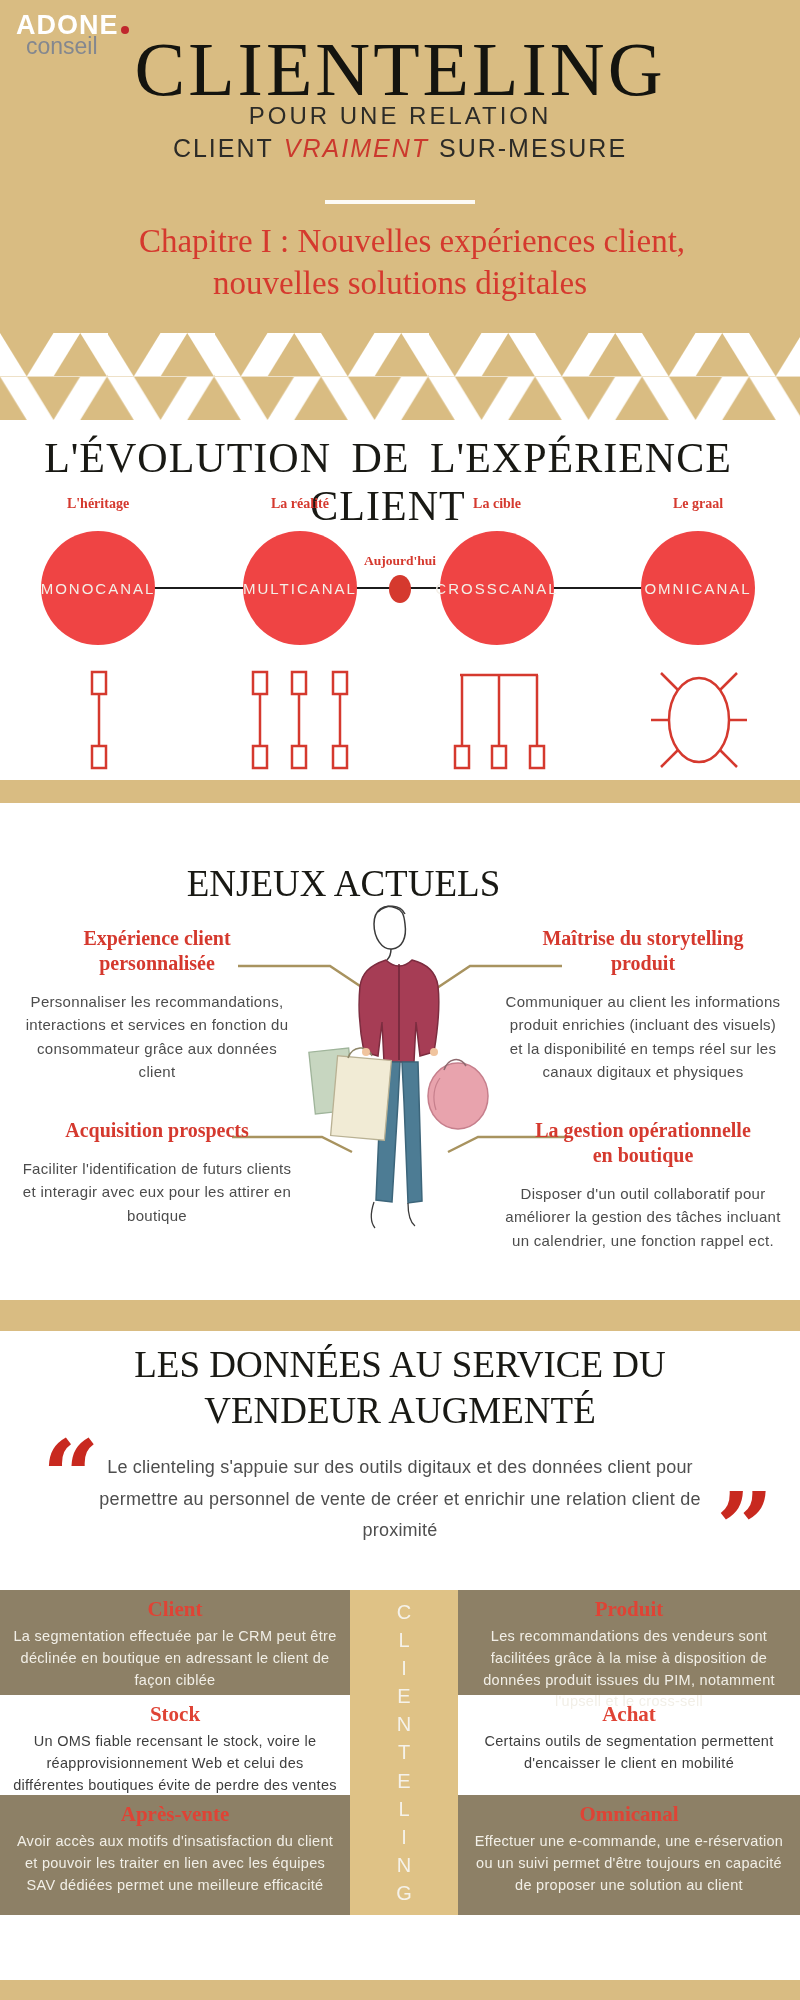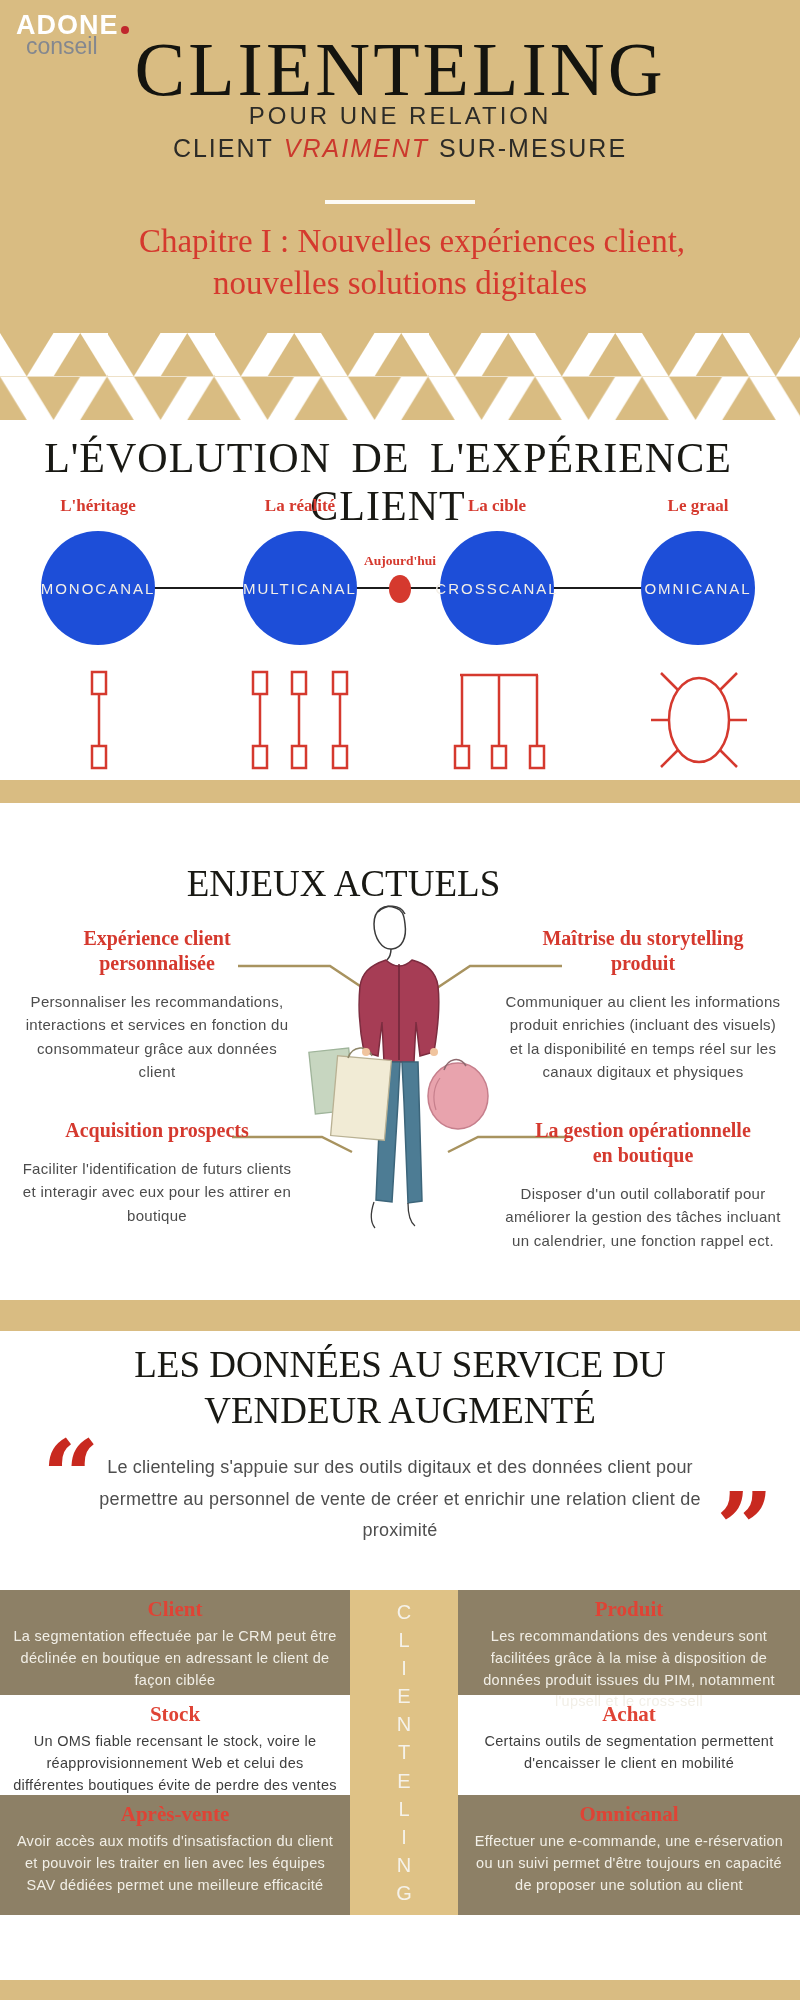--- a/index.html
+++ b/index.html
@@ -23,23 +23,23 @@
   .divider{left:325px;top:200px;width:150px;height:4px;background:#fdfbf6;}
   .chap{left:0;width:800px;font-size:33px;line-height:1.2;}
   .chap1{top:222px;padding-left:12px;}
   .chap2{top:264px;}
 
   
   .tri-band{left:0;top:333px;width:800px;height:87px;background:#ffffff;}
 
   
   .evo-title{left:4px;top:434px;width:768px;font-size:42px;letter-spacing:1px;word-spacing:9px;color:#191914;}
-  .stage-tag{top:496px;width:160px;font-size:17px;font-weight:bold;}
+  .stage-tag{top:496px;width:160px;font-size:14px;font-weight:bold;}
   .timeline-line{left:98px;top:587px;width:600px;height:2px;background:#1c1c1c;}
-  .stage-circle{top:531px;width:114px;height:114px;border-radius:50%;background:#1d4ed8;
+  .stage-circle{top:531px;width:114px;height:114px;border-radius:50%;background:#ef4444;
                 display:flex;align-items:center;justify-content:center;}
   .stage-name{color:#f3efe7;font-size:15px;letter-spacing:2px;}
   .today-dot{left:389px;top:575px;width:22px;height:28px;border-radius:50%;background:#d5392e;}
   .today-label{left:340px;top:553px;width:120px;font-size:13.5px;font-weight:bold;}
   .evo-icons{left:0;top:665px;}
 
   
   .band2{left:0;top:780px;width:800px;height:23px;background:#d9bc82;}
   .band3{left:0;top:1300px;width:800px;height:31px;background:#d9bc82;}
   .footer-band{left:0;top:1980px;width:800px;height:20px;background:#d9bc82;}

